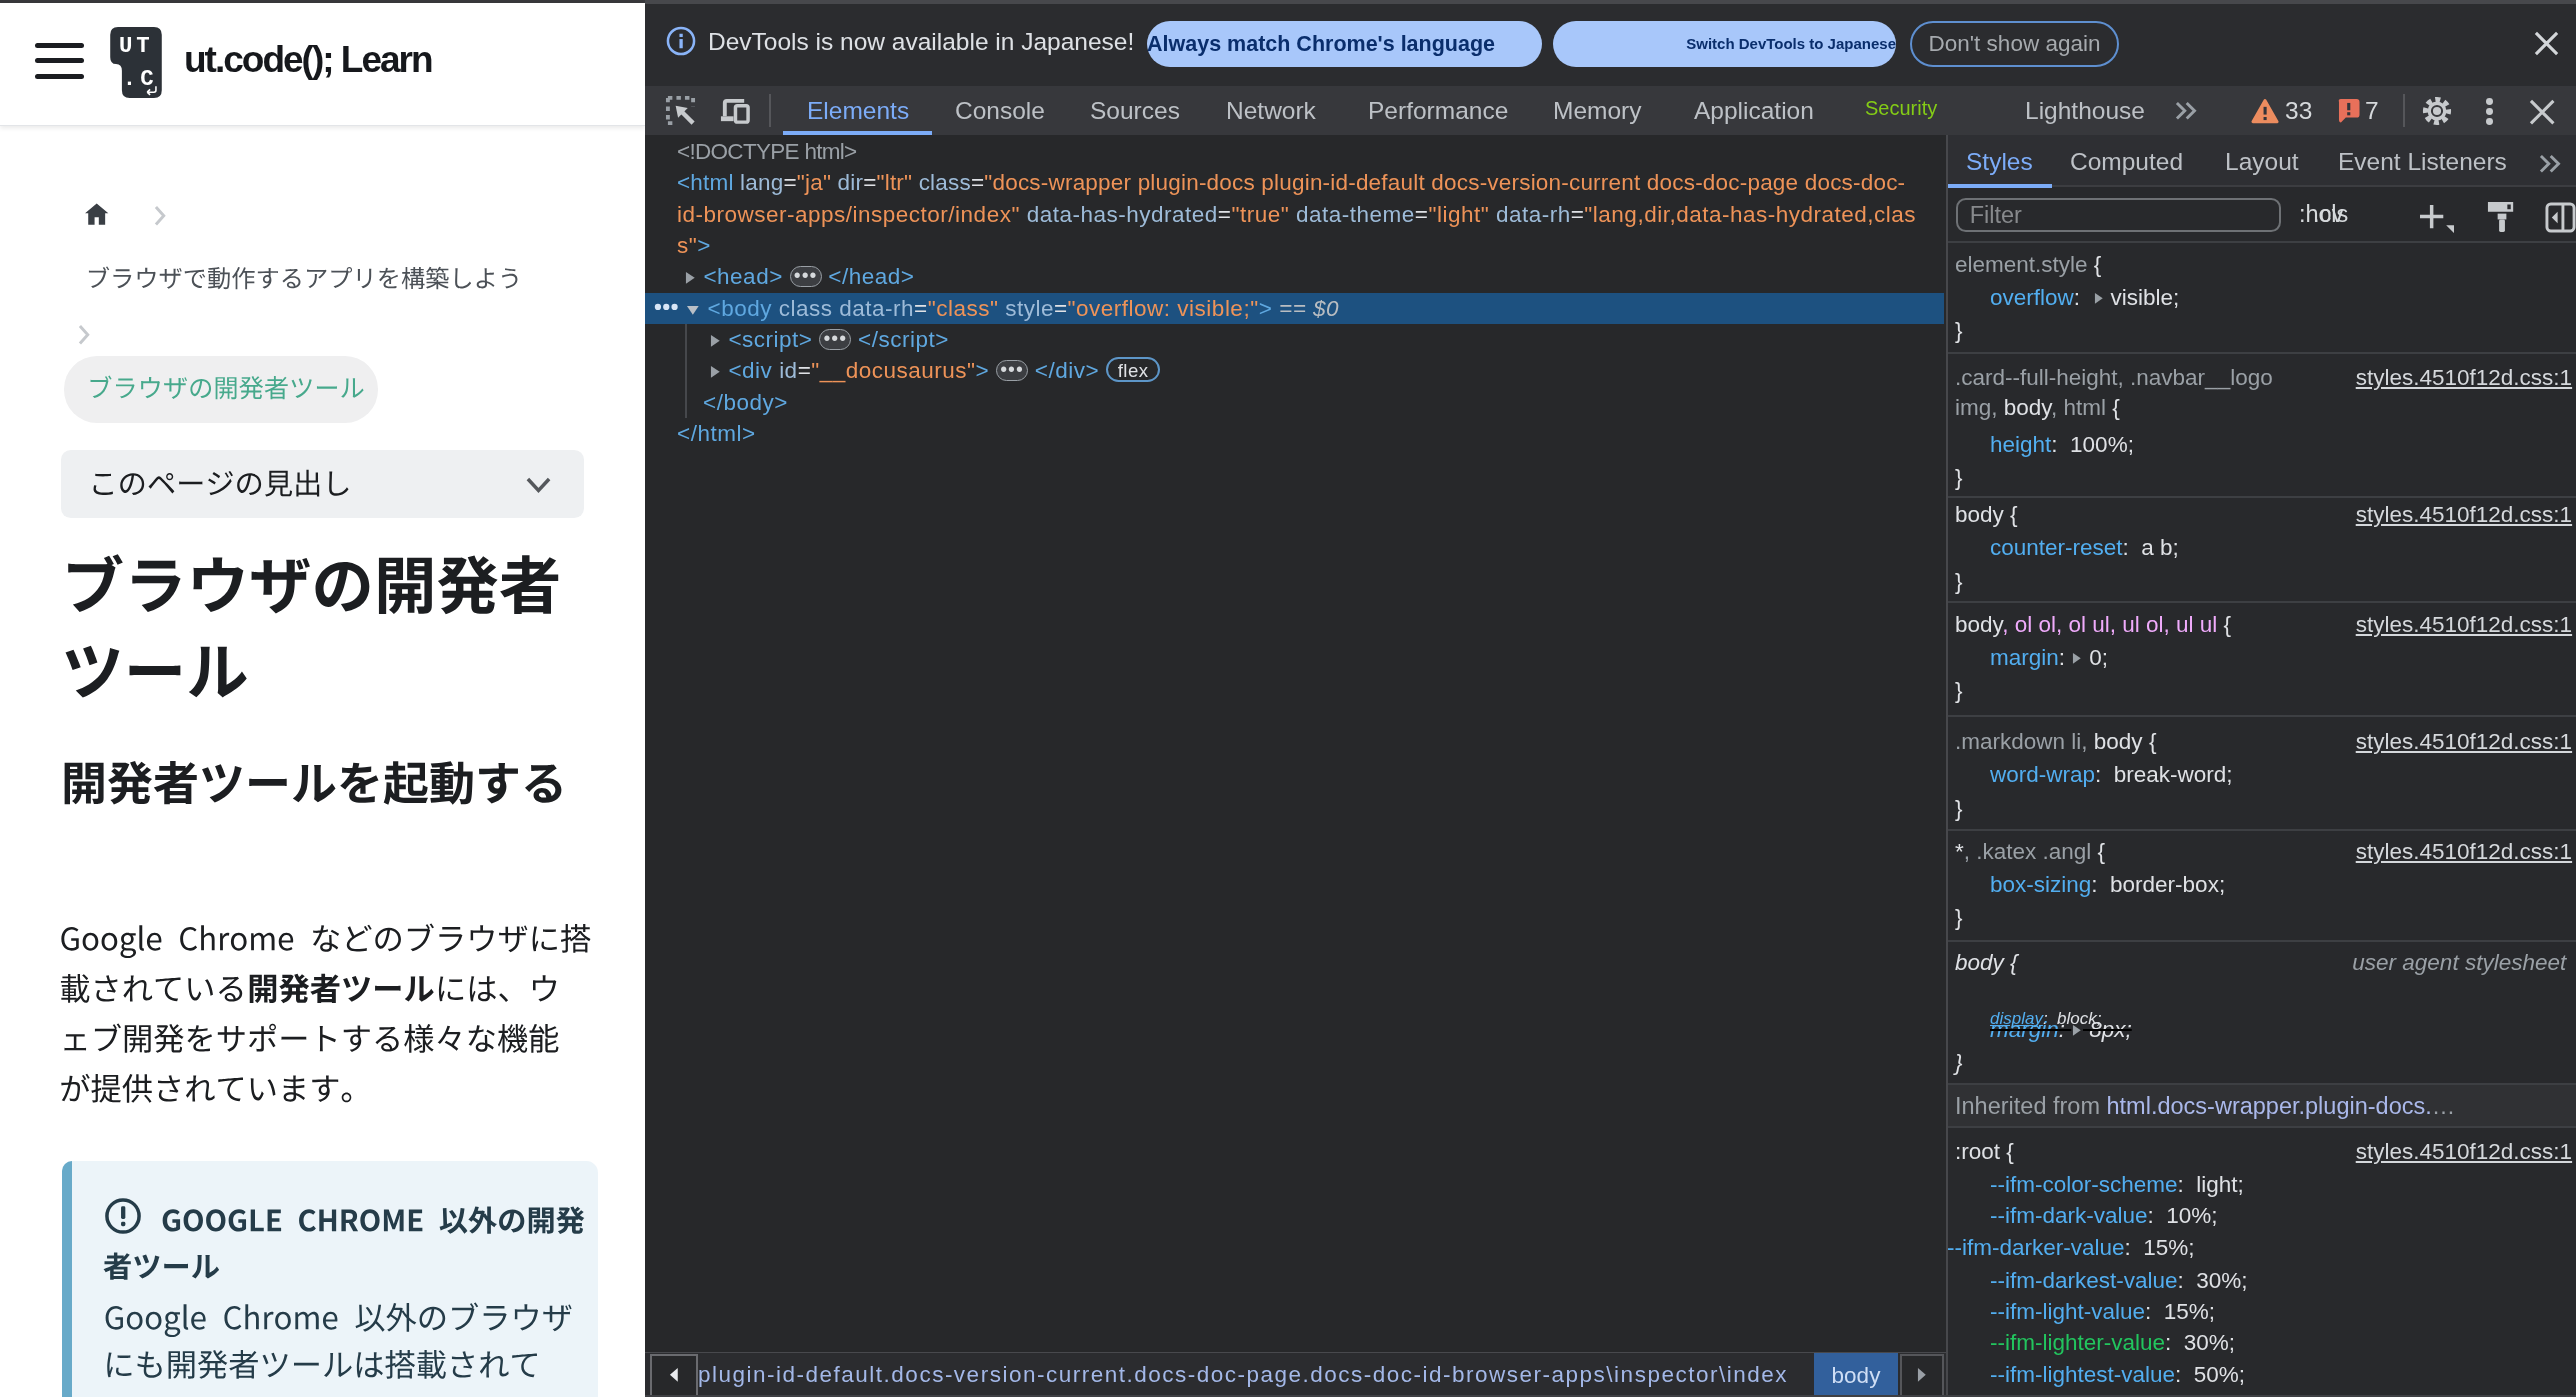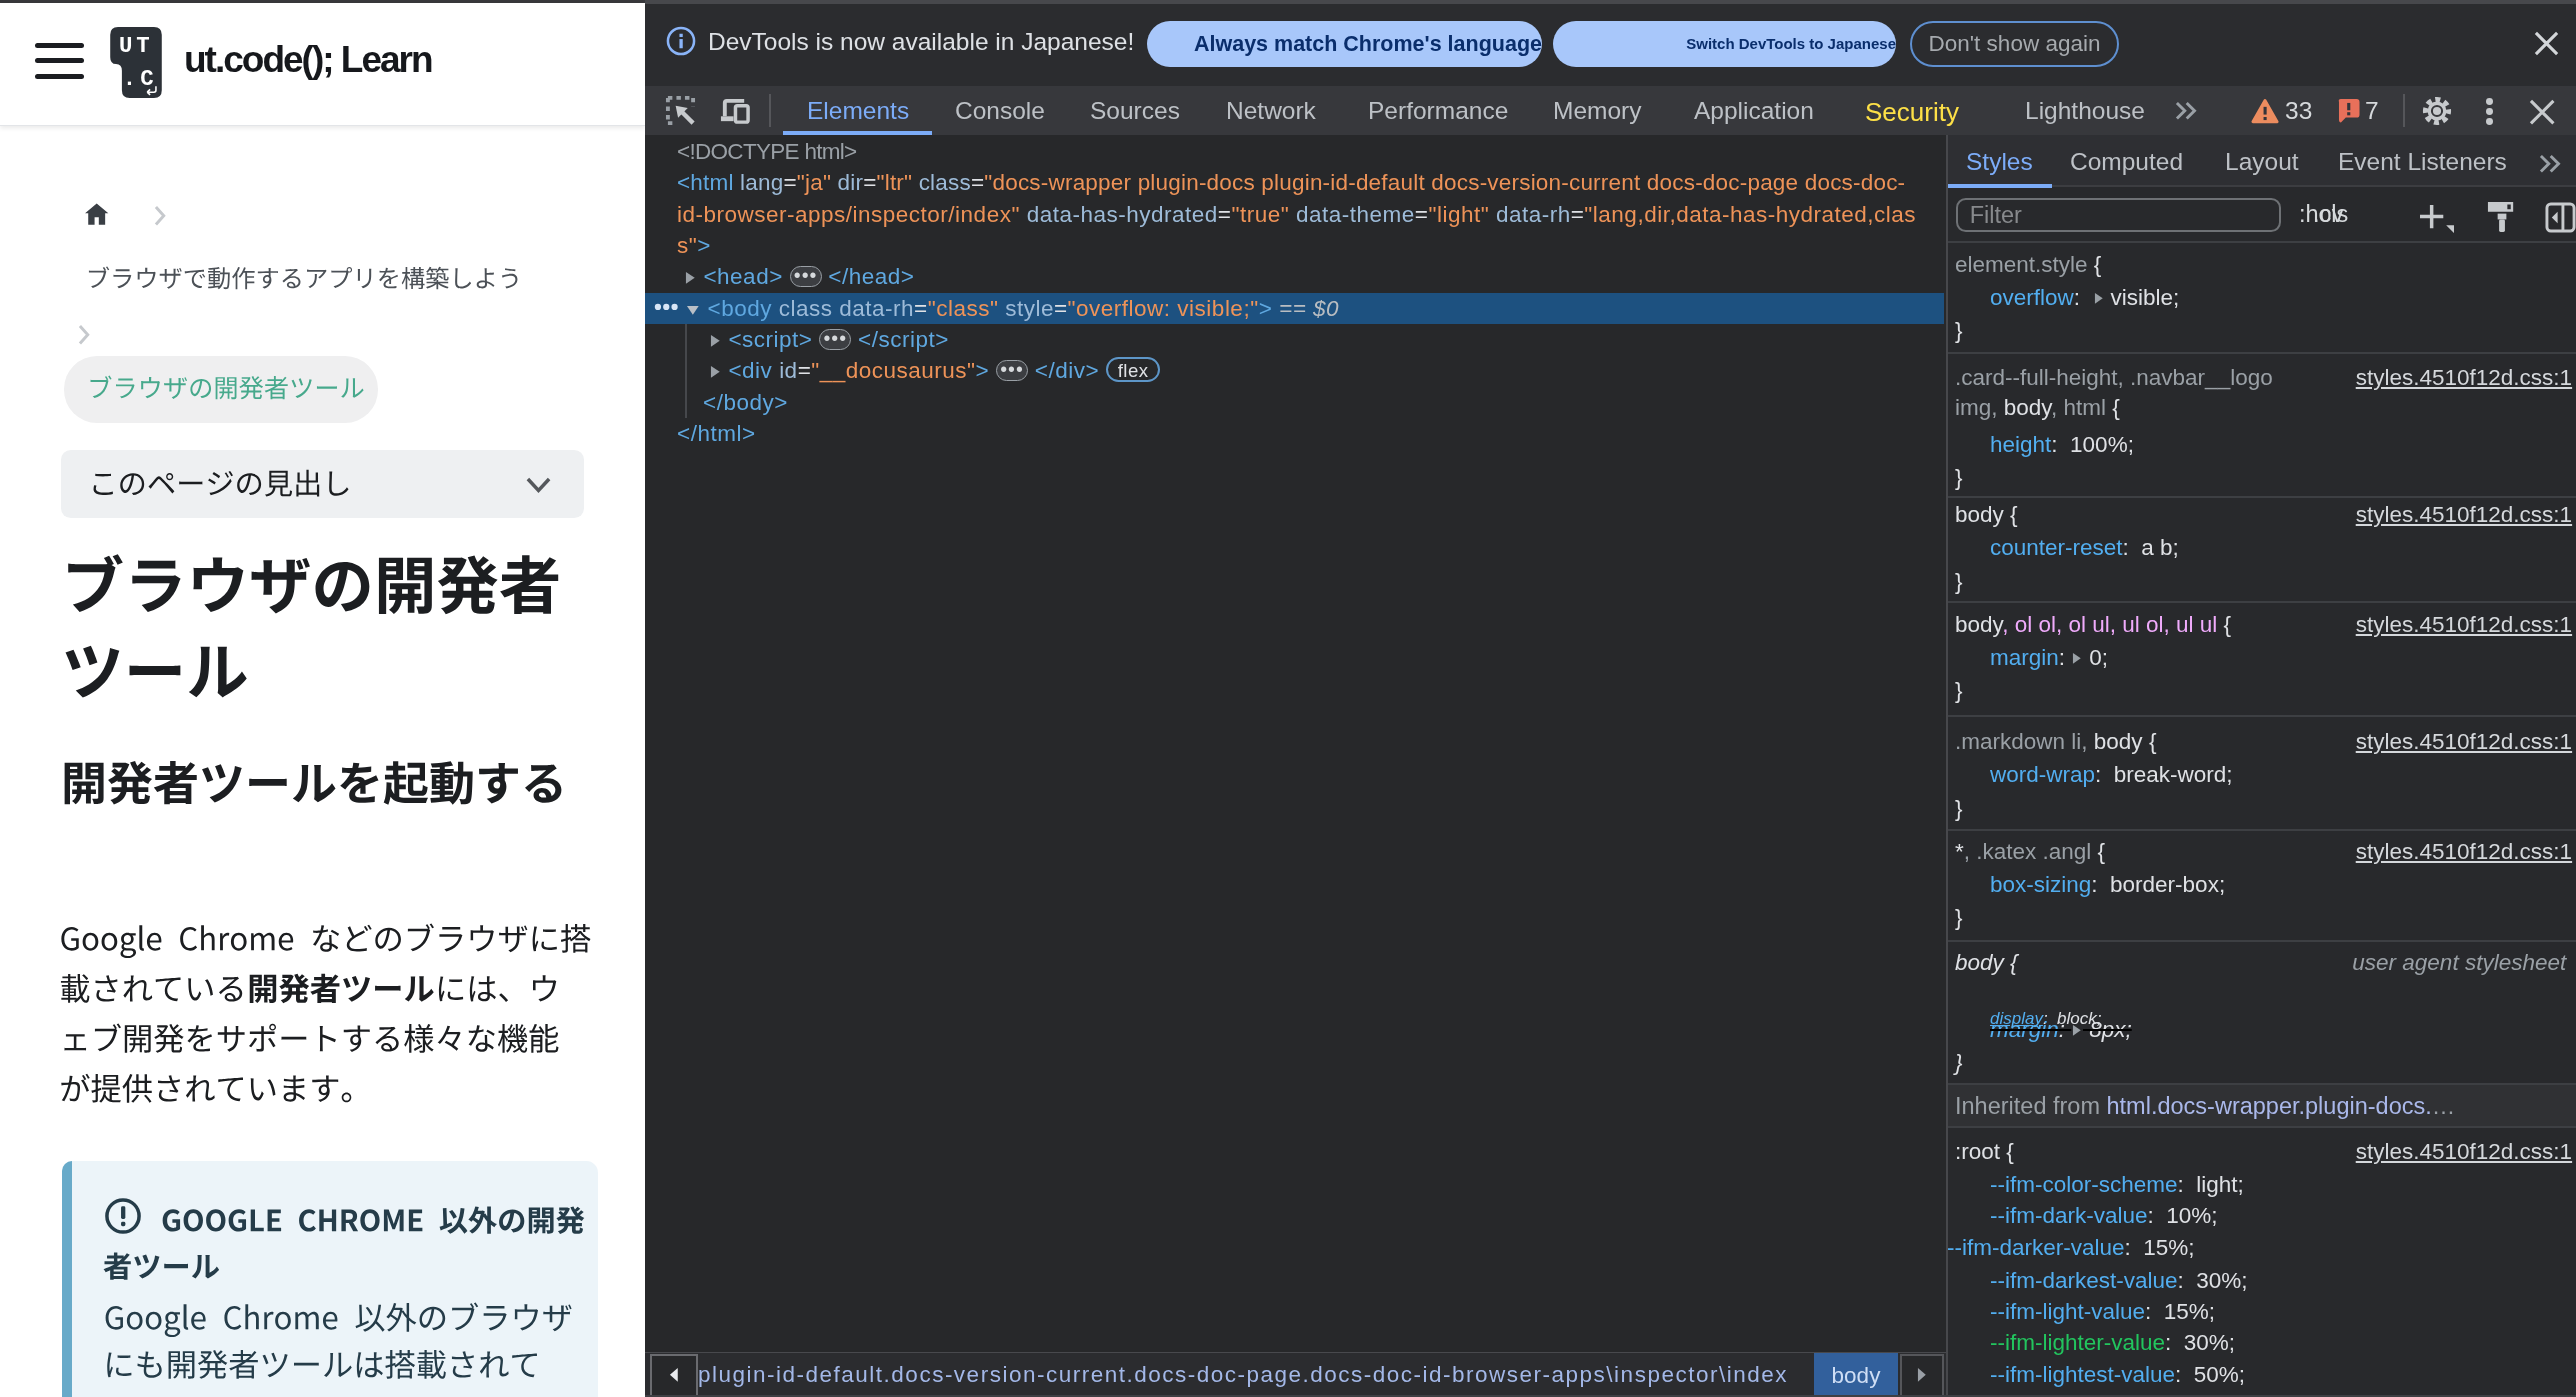--- a/index.html
+++ b/index.html
@@ -123,21 +123,21 @@
     </div>
     <div class="abs" style="left:645px;top:0;width:1931px;height:1398px;background:#27282a;overflow:hidden">
       <div class="abs" style="left:0;top:0;width:1931px;height:3.9px;background:#47484c"></div>
       <div class="abs" style="left:0;top:3.9px;width:1931px;height:82px;background:#2b2c2f"></div>
       <svg class="abs" style="left:20.6px;top:26.4px" width="30" height="30" viewBox="0 0 31 31">
 <circle cx="15.5" cy="15.5" r="13.5" fill="none" stroke="#8ab4f8" stroke-width="2.6"></circle>
 <rect x="13.9" y="13.5" width="3.4" height="9.5" fill="#8ab4f8"></rect>
 <rect x="13.9" y="8" width="3.4" height="3.4" fill="#8ab4f8"></rect>
       </svg>
       <div class="abs" style="left:63px;top:28px;font-size:24.5px;color:#dee1e5">DevTools is now available in Japanese!</div>
-      <div class="abs" style="left:502px;top:20.6px;width:395px;height:46px;border-radius:23.5px;background:#a8c7fa;color:#0a2e6c;font-size:21.5px;font-weight:bold;text-align:right;line-height:46px">Always match Chrome's language</div>
+      <div class="abs" style="left:502px;top:20.6px;width:395px;height:46px;border-radius:23.5px;background:#a8c7fa;color:#0a2e6c;font-size:21.5px;font-weight:bold;text-align:left;line-height:46px">Always match Chrome's language</div>
       <div class="abs" style="left:908px;top:20.6px;width:343px;height:46px;border-radius:23.5px;background:#a8c7fa;color:#0a2e6c;font-size:15px;font-weight:bold;text-align:right;line-height:46px">Switch DevTools to Japanese</div>
       <div class="abs" style="left:1265px;top:20.6px;width:209px;height:46px;border-radius:23.5px;border:2.4px solid #5e8fd0;color:#a6aaae;font-size:22.5px;text-align:center;line-height:42px">Don't show again</div>
       <svg class="abs" style="left:1888px;top:30px" width="27" height="27" viewBox="0 0 28 28">
 <path d="M3 3 L25 25 M25 3 L3 25" stroke="#d3d6d9" stroke-width="3.2"></path>
       </svg>
       <div class="abs" style="left:0;top:86px;width:1931px;height:49px;background:#37383c"></div>
       <svg class="abs" style="left:19.6px;top:95px" width="31" height="31" viewBox="0 0 32 32">
 <path d="M3 3 H29 M3 3 V29 M3 29 H10" stroke="#9aa0a6" stroke-width="4" stroke-dasharray="4.6 4.2" fill="none"></path>
 <path d="M29 3 V12" stroke="#9aa0a6" stroke-width="4" stroke-dasharray="4.6 4.2" fill="none"></path>
 <path d="M17.5 17.5 L29 29" stroke="#c7cacd" stroke-width="4.5" fill="none"></path>
@@ -149,21 +149,21 @@
 <rect x="17" y="11" width="13" height="17" rx="2" fill="none" stroke="#c7cacd" stroke-width="3.6"></rect>
       </svg>
       <div class="abs" style="left:124px;top:94px;width:2px;height:33px;background:#55565a"></div>
       <div class="abs" style="left:162px;top:97px;font-size:24.5px;color:#7cacf8">Elements</div>
       <div class="abs" style="left:310px;top:97px;font-size:24.5px;color:#bdc1c6">Console</div>
       <div class="abs" style="left:445px;top:97px;font-size:24.5px;color:#bdc1c6">Sources</div>
       <div class="abs" style="left:581px;top:97px;font-size:24.5px;color:#bdc1c6">Network</div>
       <div class="abs" style="left:723px;top:97px;font-size:24.5px;color:#bdc1c6">Performance</div>
       <div class="abs" style="left:908px;top:97px;font-size:24.5px;color:#bdc1c6">Memory</div>
       <div class="abs" style="left:1049px;top:97px;font-size:24.5px;color:#bdc1c6">Application</div>
-      <div class="abs" style="left:1220px;top:97px;font-size:26px;color:#fde047">Security</div>
+      <div class="abs" style="left:1220px;top:97px;font-size:20px;color:#84cc16">Security</div>
       <div class="abs" style="left:1380px;top:97px;font-size:24.5px;color:#bdc1c6">Lighthouse</div>
       <div class="abs" style="left:138px;top:131px;width:149px;height:3.9px;background:#7cacf8"></div>
       <svg class="abs" style="left:1529px;top:100px" width="25.4" height="21.5" viewBox="0 0 26 22">
 <path d="M3 3 L11 11 L3 19 M13 3 L21 11 L13 19" stroke="#9aa0a6" stroke-width="3" fill="none"></path>
       </svg>
       <svg class="abs" style="left:1606px;top:98px" width="28" height="26.4" viewBox="0 0 29 27">
 <path d="M14.5 2.5 L27 24.5 H2 Z" fill="#ec8c5f" stroke="#ec8c5f" stroke-width="3" stroke-linejoin="round"></path>
 <rect x="13" y="9" width="3.2" height="8" fill="#33343a"></rect>
 <rect x="13" y="19.5" width="3.2" height="3.2" fill="#33343a"></rect>
       </svg>

